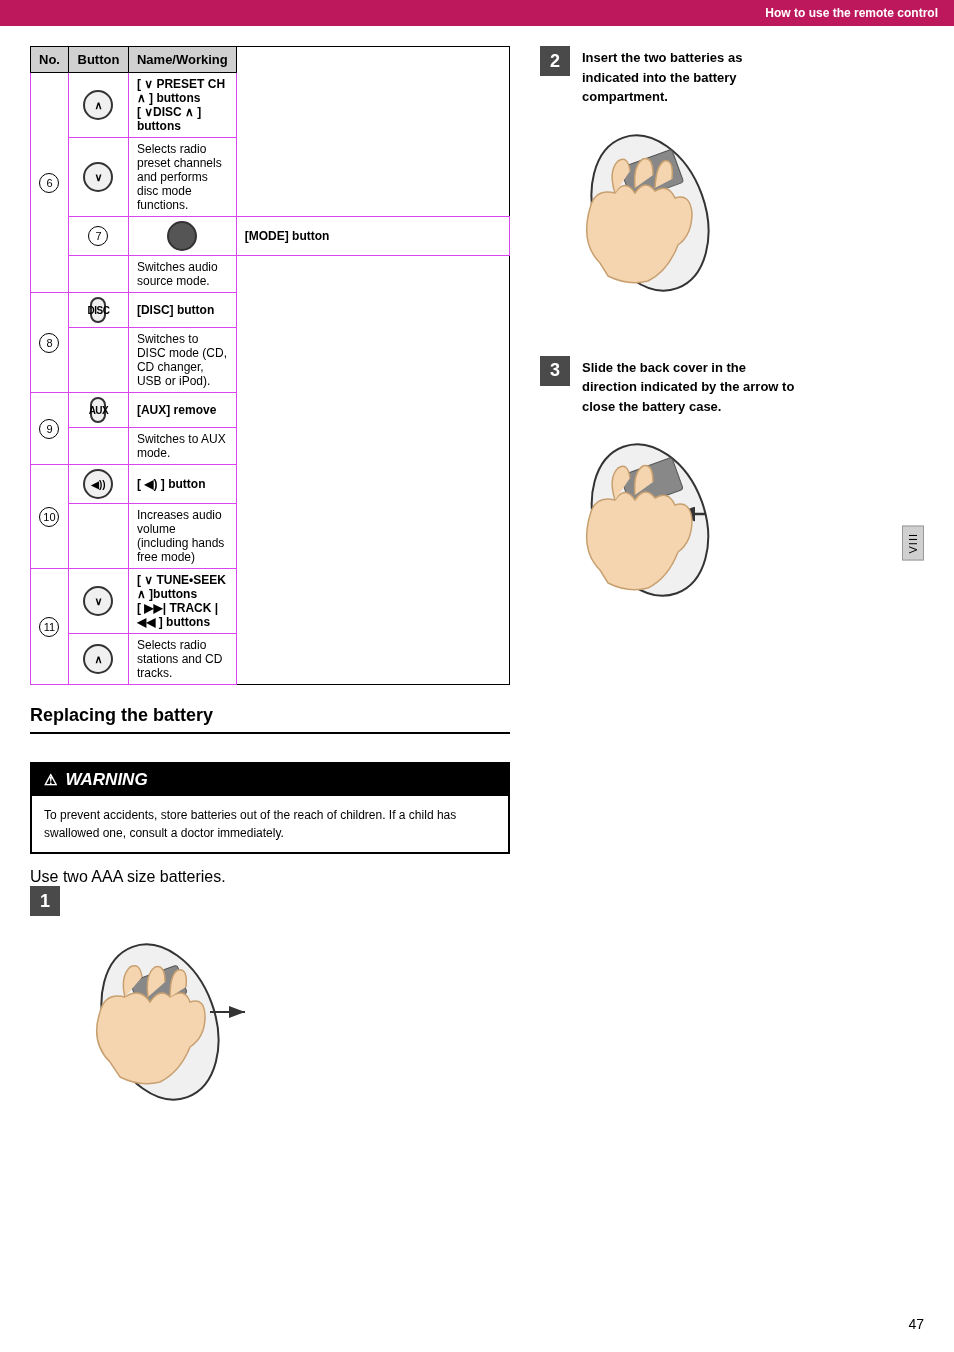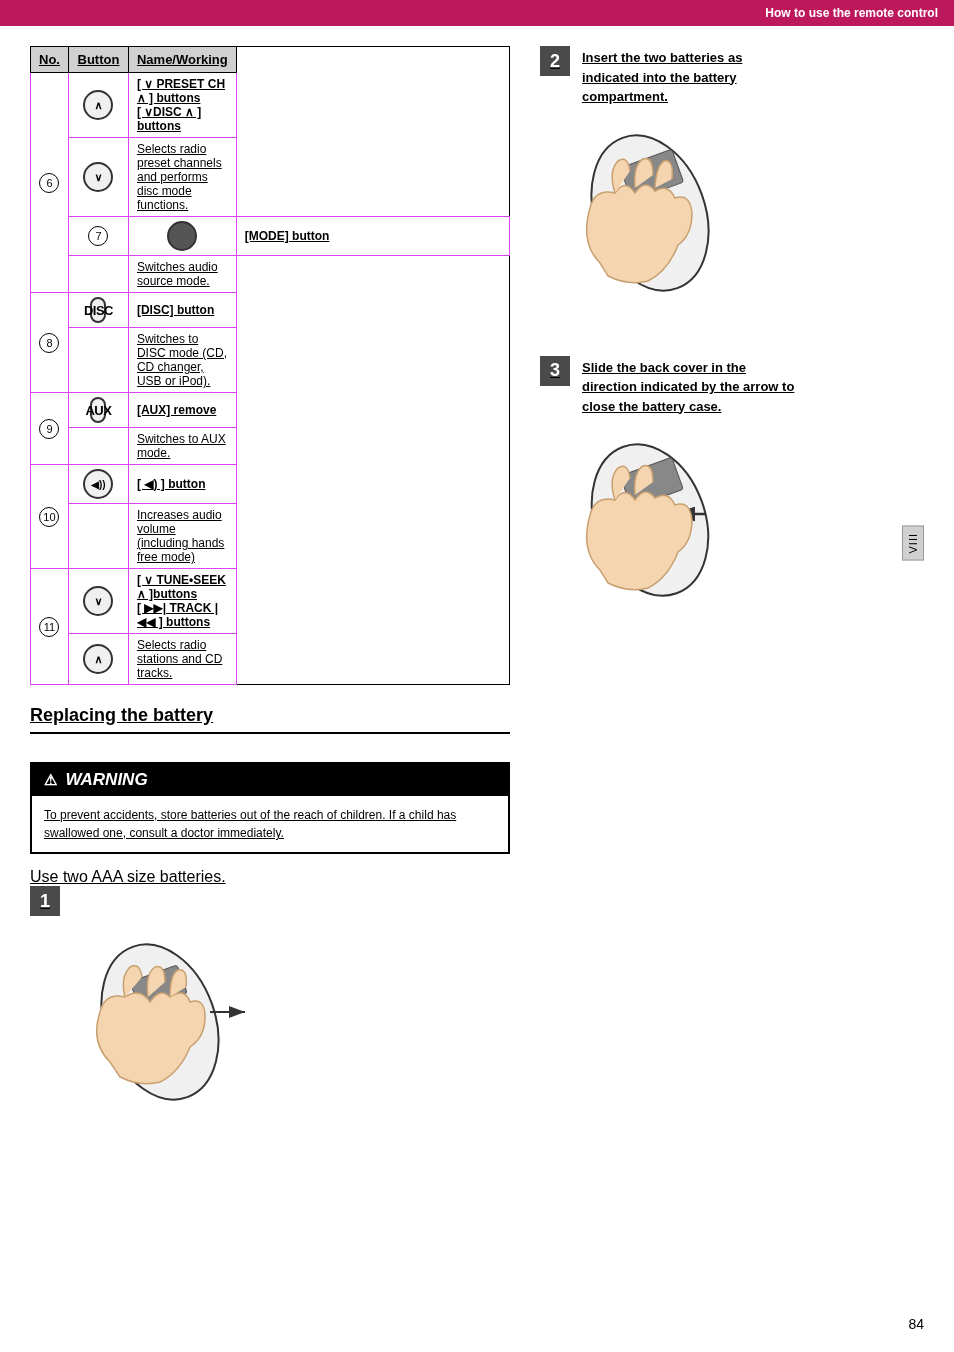--- a/index.html
+++ b/index.html
@@ -21,21 +21,20 @@
       padding: 6px 16px;
       font-size: 12px;
       font-weight: bold;
     }
 
     
     .main-content {
       display: flex;
       padding: 20px 30px 20px 30px;
       gap: 30px;
-      text-decoration: underline;
     }
 
     
     .left-col {
       flex: 0 0 480px;
     }
 
     
     .right-col {
       flex: 1;
@@ -90,21 +89,21 @@
       background: #f0f0f0;
     }
     .btn-icon-rounded {
       display: inline-flex;
       align-items: center;
       justify-content: center;
       border: 2px solid #333;
       border-radius: 12px;
       width: 16px;
       height: 26px;
-      font-size: 13px;
+      font-size: 10px;
       font-weight: bold;
       background: #f0f0f0;
       letter-spacing: -0.5px;
     }
 
     
     .section-title {
       font-size: 18px;
       font-weight: bold;
       border-bottom: 2px solid #000;
@@ -429,13 +428,13 @@
           <path d="M 65 68 Q 58 46 68 36 Q 78 30 80 46" fill="#f5d5b0" stroke="#c8a070" stroke-width="1.5"></path>
           <path d="M 85 63 Q 83 40 93 34 Q 103 31 103 50" fill="#f5d5b0" stroke="#c8a070" stroke-width="1.5"></path>
         </svg>
       </div>
 
       <div class="viii-badge">VIII</div>
     </div>
   </div>
 </div>
 
-<div class="page-number">84</div>
+<div class="page-number">47</div>
 
 </body></html>

